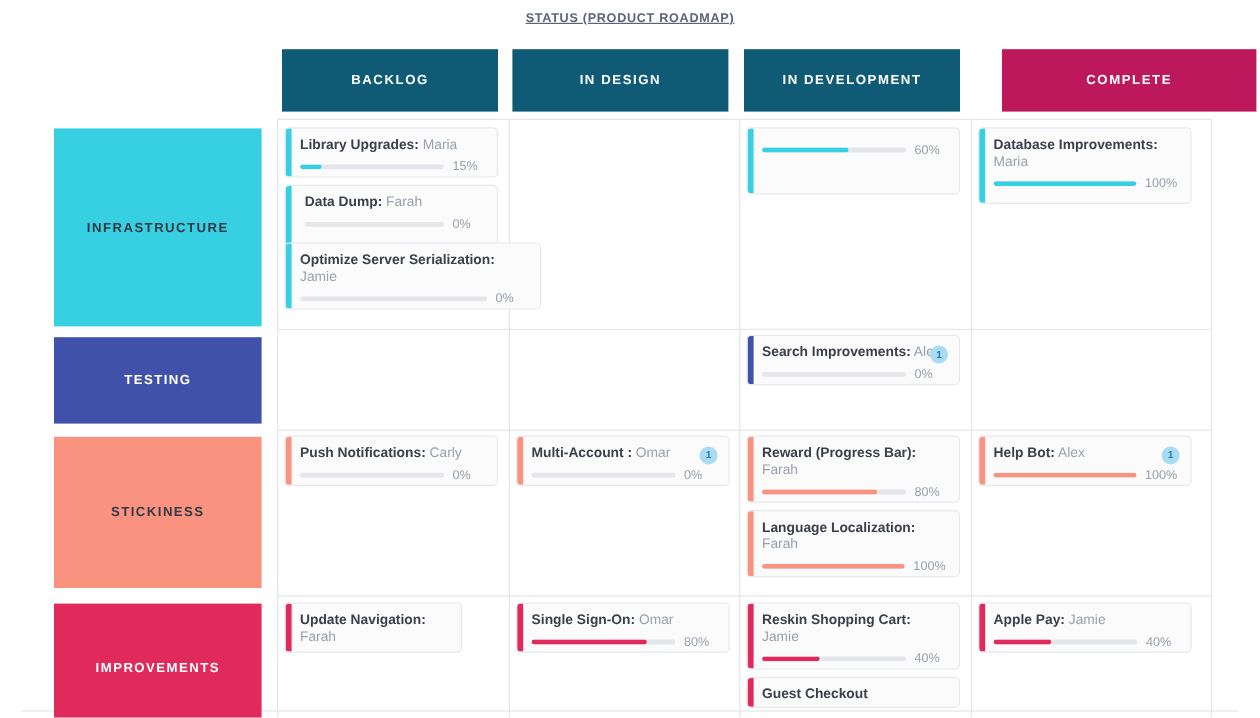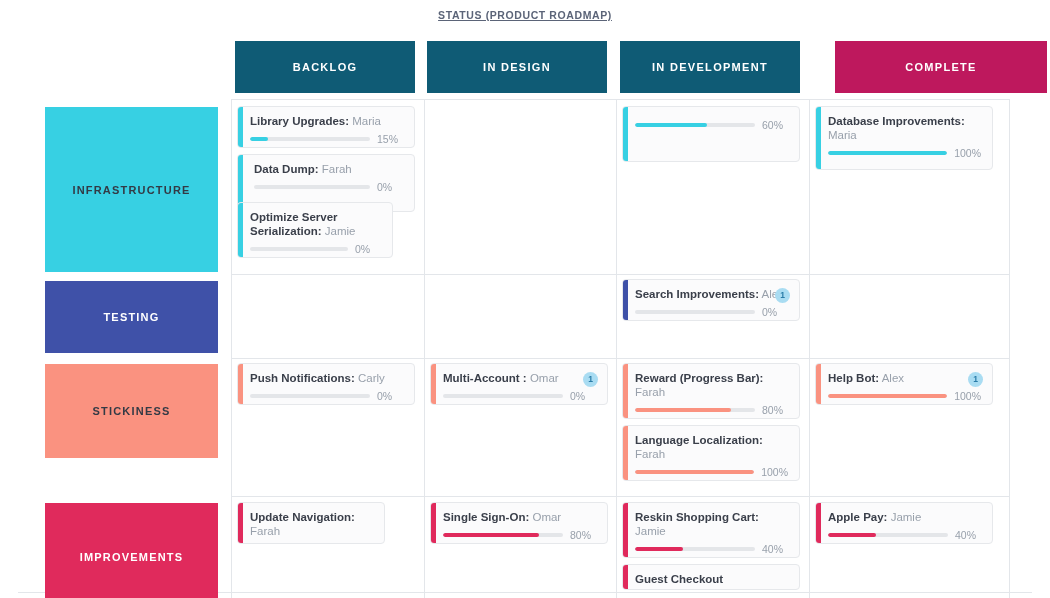--- a/index.html
+++ b/index.html
@@ -171,21 +171,21 @@
         <span>COMPLETE</span>
       </div>
     </div>
   <div id="row-labels">
       <div class="row-label dark" style="top: 107px; height: 165px; background: rgb(55, 208, 227);">
         <span>INFRASTRUCTURE</span>
       </div>
       <div class="row-label light" style="top: 281px; height: 72px; background: rgb(63, 81, 168);">
         <span>TESTING</span>
       </div>
-      <div class="row-label dark" style="top: 364px; height: 94px; background: rgb(250, 146, 128);">
+      <div class="row-label dark" style="top: 364px; height: 126px; background: rgb(250, 146, 128);">
         <span>STICKINESS</span>
       </div>
       <div class="row-label light" style="top: 503px; height: 108px; background: rgb(224, 42, 92);">
         <span>IMPROVEMENTS</span>
       </div>
     </div>
   <div id="cards-layer">
       <div class="card" style="left: 237px; top: 106px; width: 178px; height: 42px;">
         <div class="accent" style="background: rgb(55, 208, 227);"></div>
         <div class="card-title">Library Upgrades:<span class="owner"> Maria</span></div>
@@ -199,21 +199,21 @@
       <div class="card" style="left: 237px; top: 154px; width: 178px; height: 58px; padding-left: 16px;">
         <div class="accent" style="background: rgb(55, 208, 227);"></div>
         <div class="card-title">Data Dump:<span class="owner"> Farah</span></div>
         <div class="progress-row">
           <div class="track">
             <div class="fill" style="width: 0%; background: rgb(55, 208, 227);"></div>
           </div>
           <span class="pct">0%</span>
         </div>
       </div>
-      <div class="card" style="left: 237px; top: 202px; width: 156px; height: 56px;">
+      <div class="card" style="left: 237px; top: 202px; width: 214px; height: 56px;">
         <div class="accent" style="background: rgb(55, 208, 227);"></div>
         <div class="card-title">Optimize Server Serialization:<span class="owner"> Jamie</span></div>
         <div class="progress-row">
           <div class="track">
             <div class="fill" style="width: 0%; background: rgb(55, 208, 227);"></div>
           </div>
           <span class="pct">0%</span>
         </div>
       </div>
       <div class="card" style="left: 622px; top: 106px; width: 178px; height: 56px;">

